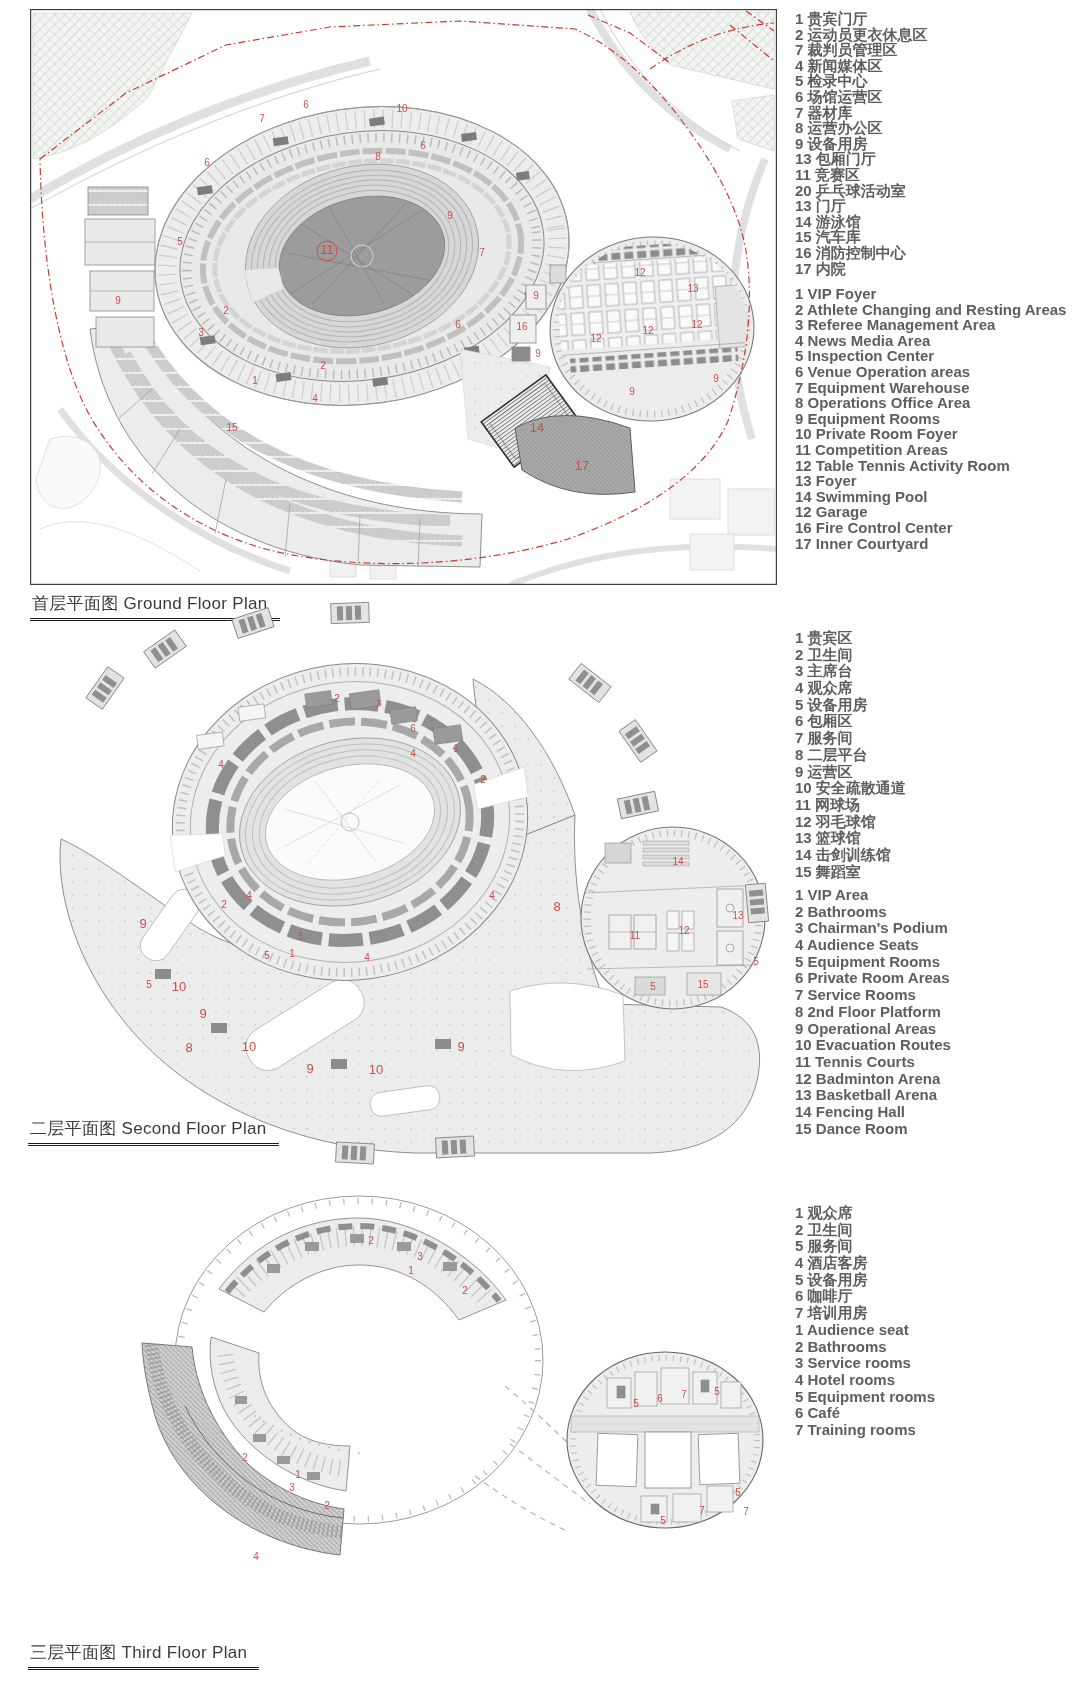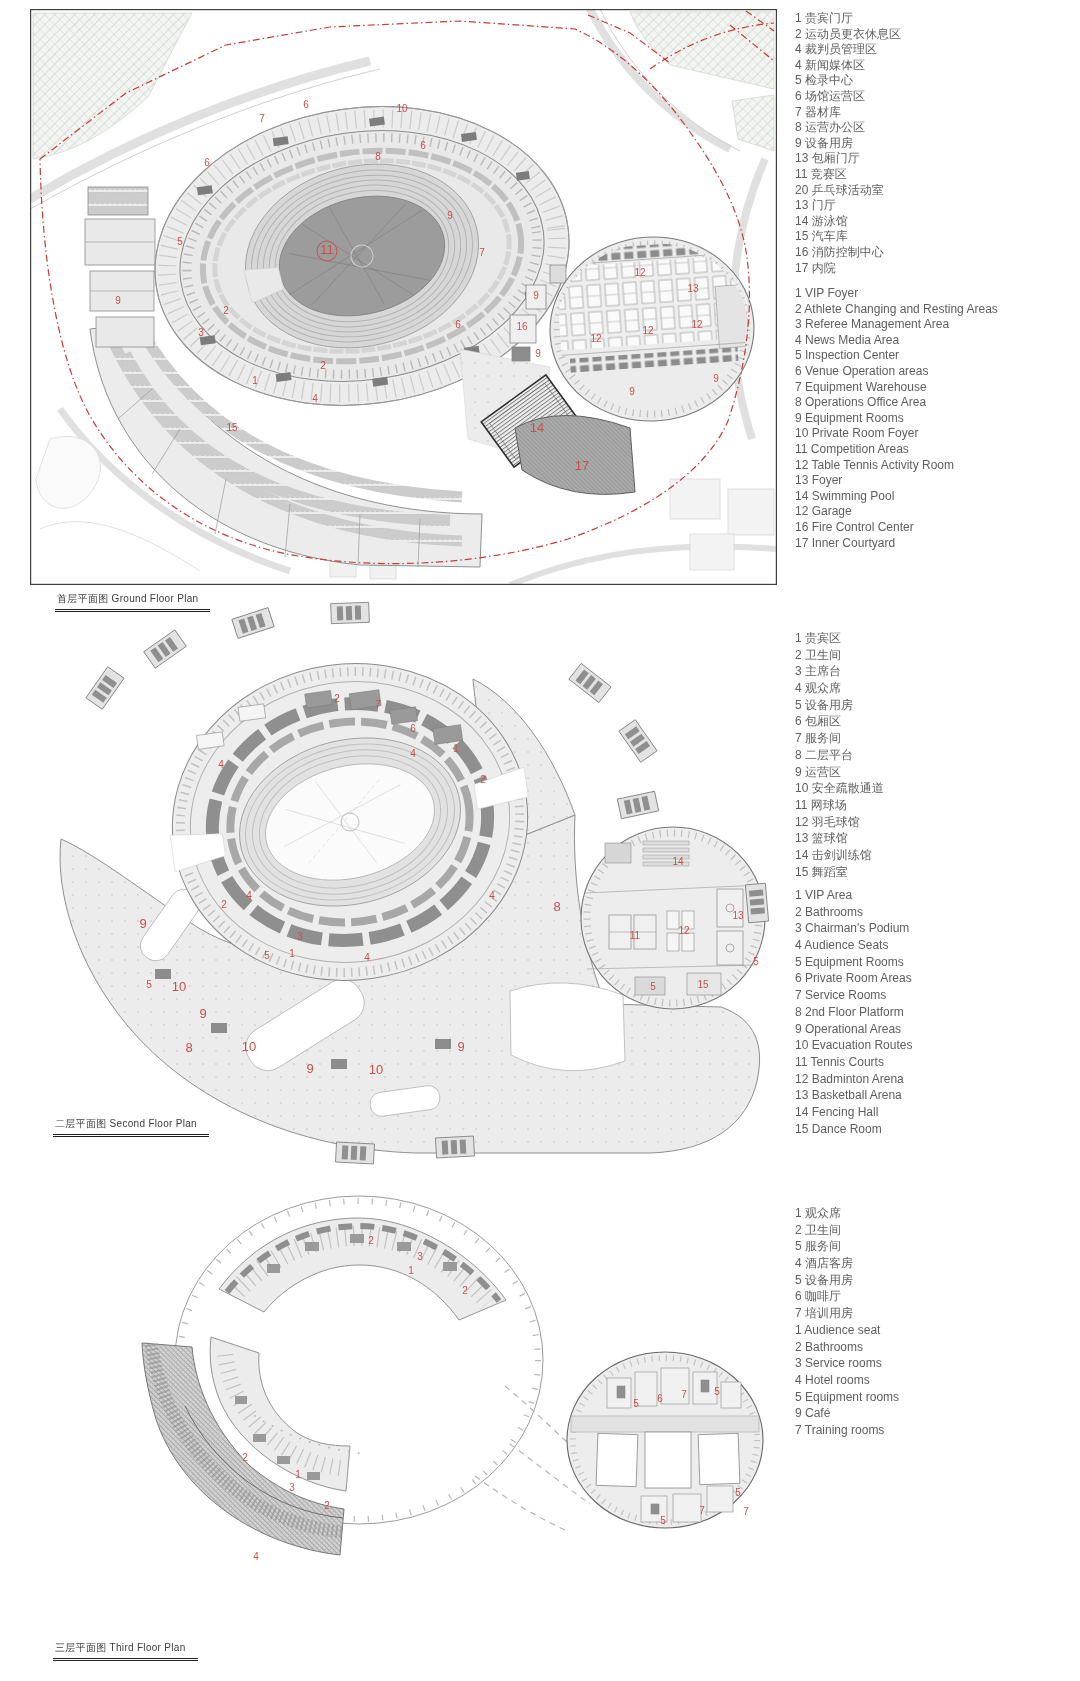--- a/index.html
+++ b/index.html
@@ -1,22 +1,22 @@
 <!DOCTYPE html>
 <html><head>
 <meta charset="utf-8">
 <style>
   html,body{margin:0;padding:0;}
   body{width:1080px;height:1681px;background:#ffffff;position:relative;
        font-family:"Liberation Sans","DejaVu Sans",sans-serif;overflow:hidden;}
   .abs{position:absolute;}
-  .legend{position:absolute;left:795px;color:#5e5e5e;font-size:12px;}
+  .legend{position:absolute;left:795px;color:#5e5e5e;font-size:15px;font-weight:bold;}
   .legend .lg-line{height:15.6px;line-height:15.6px;white-space:nowrap;}
   .legend.wide .lg-line{height:16.7px;line-height:16.7px;}
-  .caption{position:absolute;font-size:10px;color:#3b3b3b;letter-spacing:.3px;margin-left:25px;}
+  .caption{position:absolute;font-size:17px;color:#3b3b3b;letter-spacing:.3px;}
   .caption .cap-inner{display:inline-block;border-bottom:3px double #1f1f1f;padding:0 12px 3px 2px;white-space:nowrap;}
   svg{display:block;}
   svg text.plan-label{font-size:10px;fill:#c8504a;text-anchor:middle;font-family:"Liberation Sans","DejaVu Sans",sans-serif;}
   svg text.plan-label.big{font-size:13px;}
 </style>
 </head>
 <body>
 
 <svg class="abs" style="left:30px;top:9px" width="747" height="576" viewBox="0 0 747 576">
   <defs>
@@ -237,21 +237,21 @@
 </svg>
 
 <div class="caption" style="left:30px;top:592px">
   <span class="cap-inner"><span>首层平面图</span>
   <span>Ground Floor Plan</span></span>
 </div>
 
 <div class="legend" style="top:11px">
     <div class="lg-line">1 贵宾门厅</div>
     <div class="lg-line">2 运动员更衣休息区</div>
-    <div class="lg-line">4 裁判员管理区</div>
+    <div class="lg-line">7 裁判员管理区</div>
     <div class="lg-line">4 新闻媒体区</div>
     <div class="lg-line">5 检录中心</div>
     <div class="lg-line">6 场馆运营区</div>
     <div class="lg-line">7 器材库</div>
     <div class="lg-line">8 运营办公区</div>
     <div class="lg-line">9 设备用房</div>
     <div class="lg-line">13 包厢门厅</div>
     <div class="lg-line">11 竞赛区</div>
     <div class="lg-line">20 乒乓球活动室</div>
     <div class="lg-line">13 门厅</div>
@@ -571,15 +571,15 @@
     <div class="lg-line">5 设备用房</div>
     <div class="lg-line">6 咖啡厅</div>
     <div class="lg-line">7 培训用房</div>
   </div>
 <div class="legend wide" style="top:1322px">
     <div class="lg-line">1 Audience seat</div>
     <div class="lg-line">2 Bathrooms</div>
     <div class="lg-line">3 Service rooms</div>
     <div class="lg-line">4 Hotel rooms</div>
     <div class="lg-line">5 Equipment rooms</div>
-    <div class="lg-line">9 Café</div>
+    <div class="lg-line">6 Café</div>
     <div class="lg-line">7 Training rooms</div>
   </div>
 
 </body></html>

